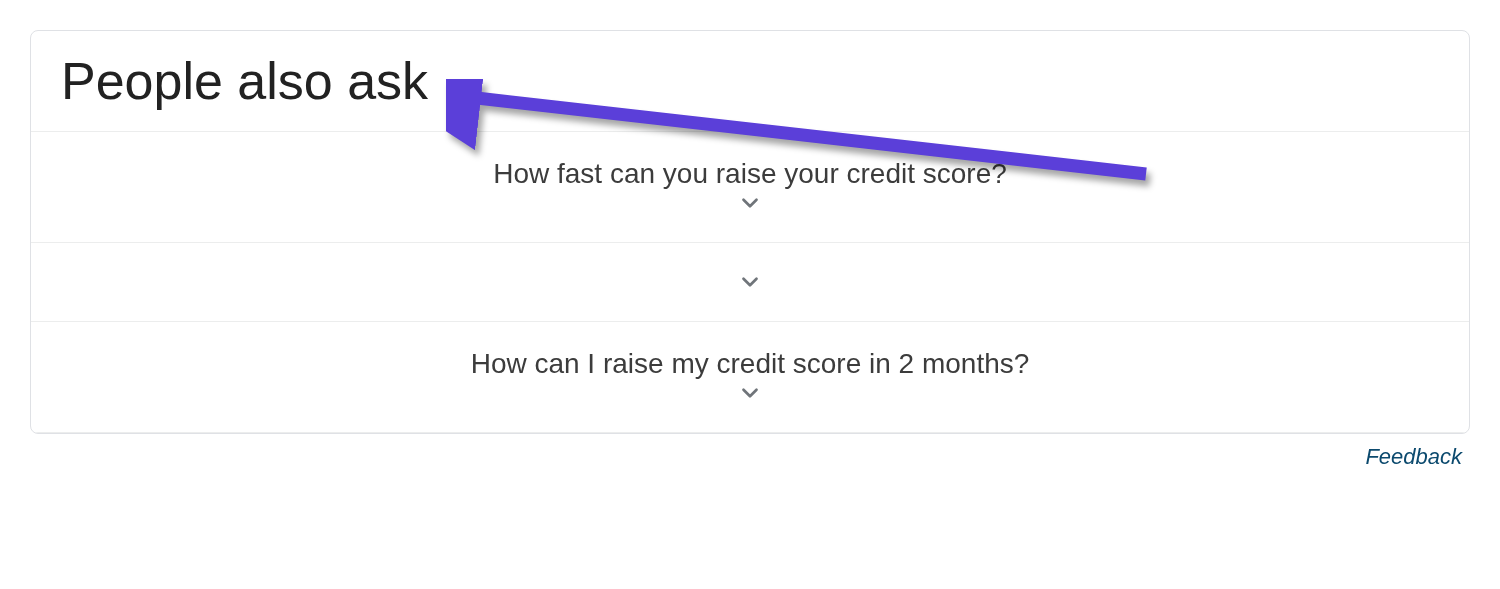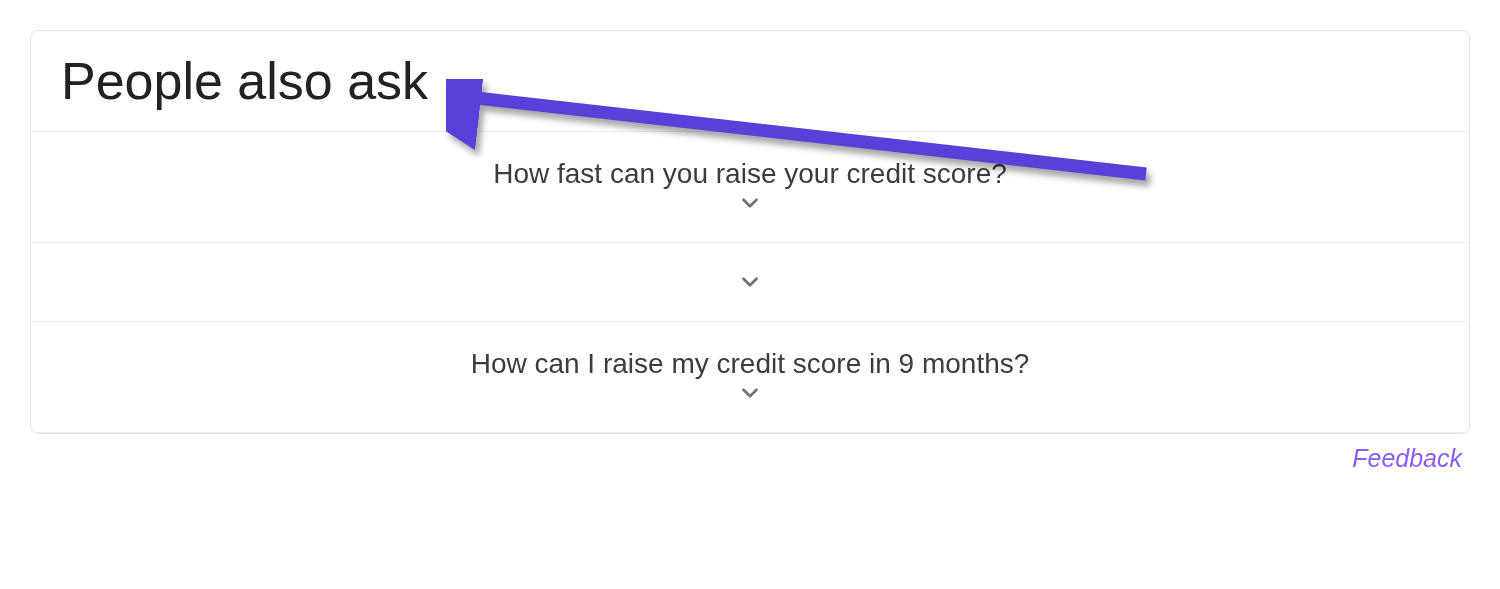--- a/index.html
+++ b/index.html
@@ -51,22 +51,22 @@
     }
     .chevron svg {
       width: 100%;
       height: 100%;
     }
     .feedback {
       text-align: right;
       padding: 10px 8px 0 0;
     }
     .feedback-link {
-      font-size: 25px;
-      color: #8b5cf6;
+      font-size: 22px;
+      color: #0c4a6e;
       font-style: italic;
       cursor: pointer;
     }
     .annotation-arrow {
       position: absolute;
       top: 48px;
       left: 415px;
       pointer-events: none;
       filter: drop-shadow(4px 6px 3px rgba(0,0,0,0.35));
     }
@@ -90,21 +90,21 @@
 
   <div class="paa-item">
     <span class="chevron">
       <svg viewBox="0 0 24 24" fill="none" stroke="#70757a" stroke-width="2.5" stroke-linecap="round" stroke-linejoin="round">
           <polyline points="6 9 12 15 18 9"></polyline>
         </svg>
     </span>
   </div>
 
   <div class="paa-item">
-    <span class="paa-question">How can I raise my credit score in 9 months?</span>
+    <span class="paa-question">How can I raise my credit score in 2 months?</span>
     <span class="chevron">
       <svg viewBox="0 0 24 24" fill="none" stroke="#70757a" stroke-width="2.5" stroke-linecap="round" stroke-linejoin="round">
           <polyline points="6 9 12 15 18 9"></polyline>
         </svg>
     </span>
   </div>
 
 
   <svg class="annotation-arrow" width="720" height="110" viewBox="0 0 720 110">
     <defs>

